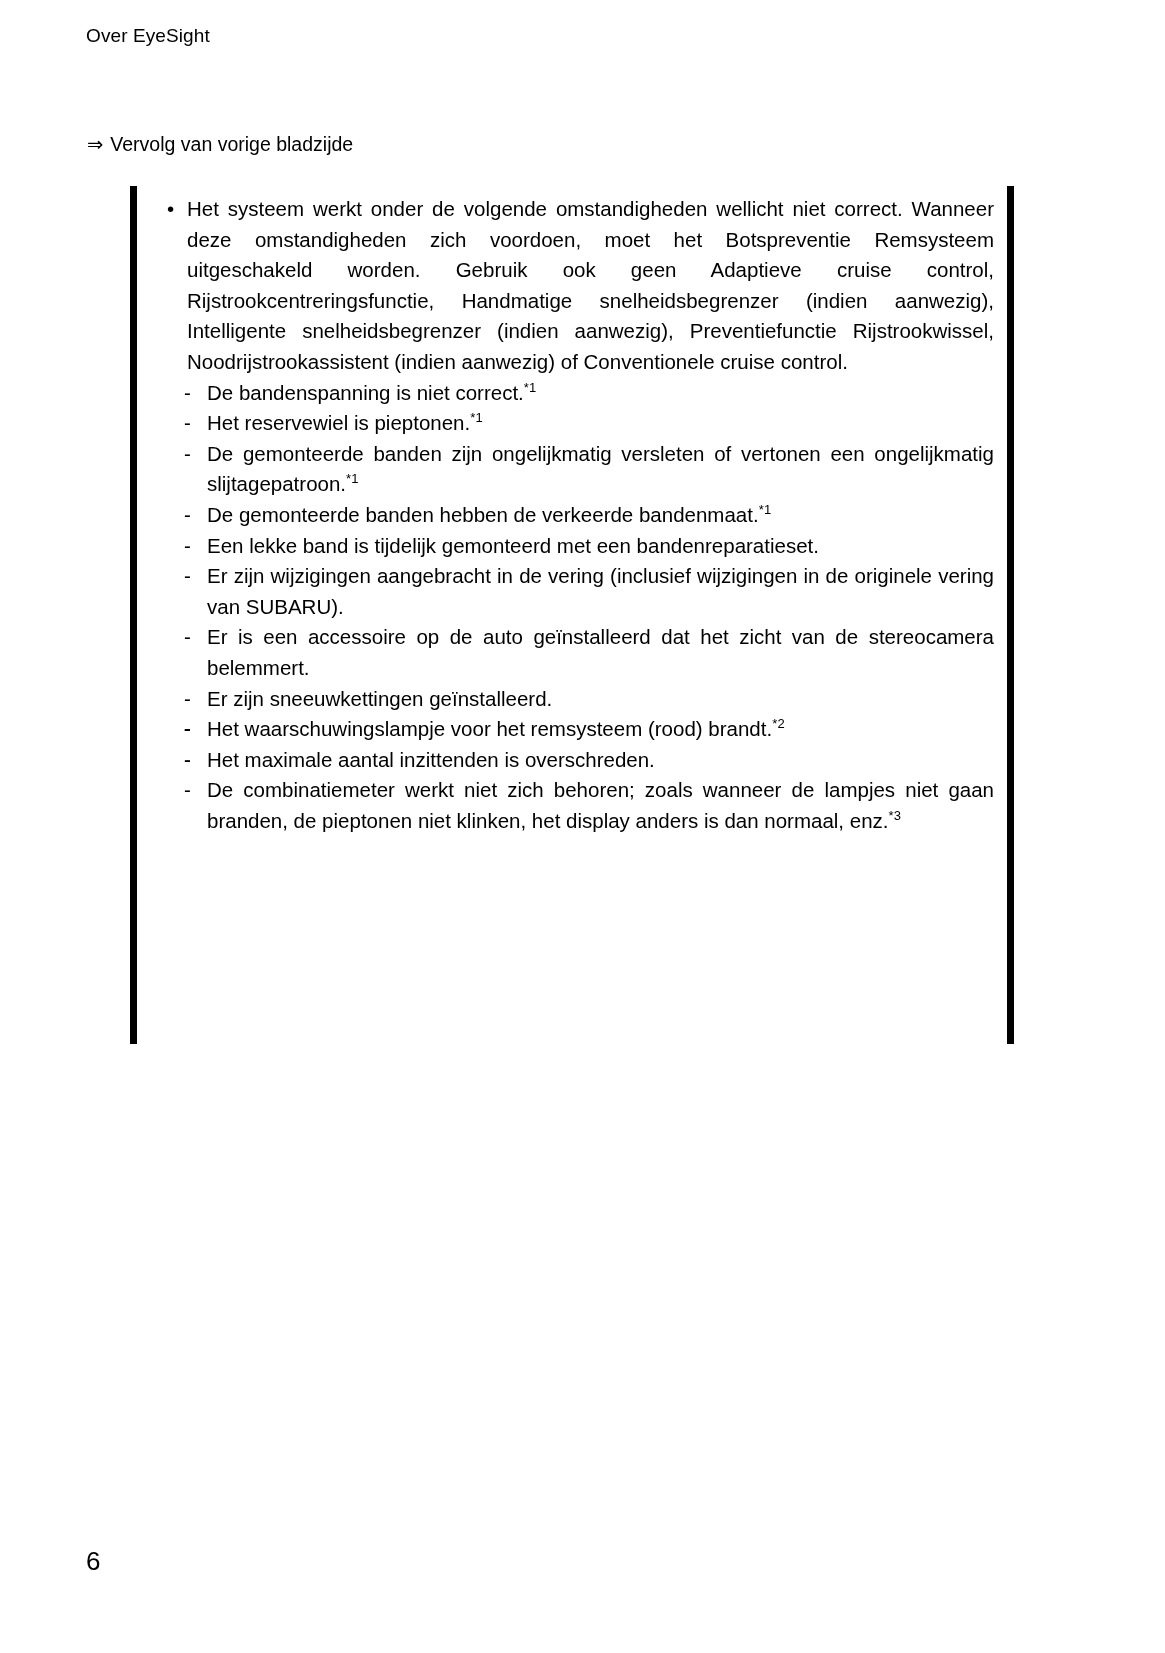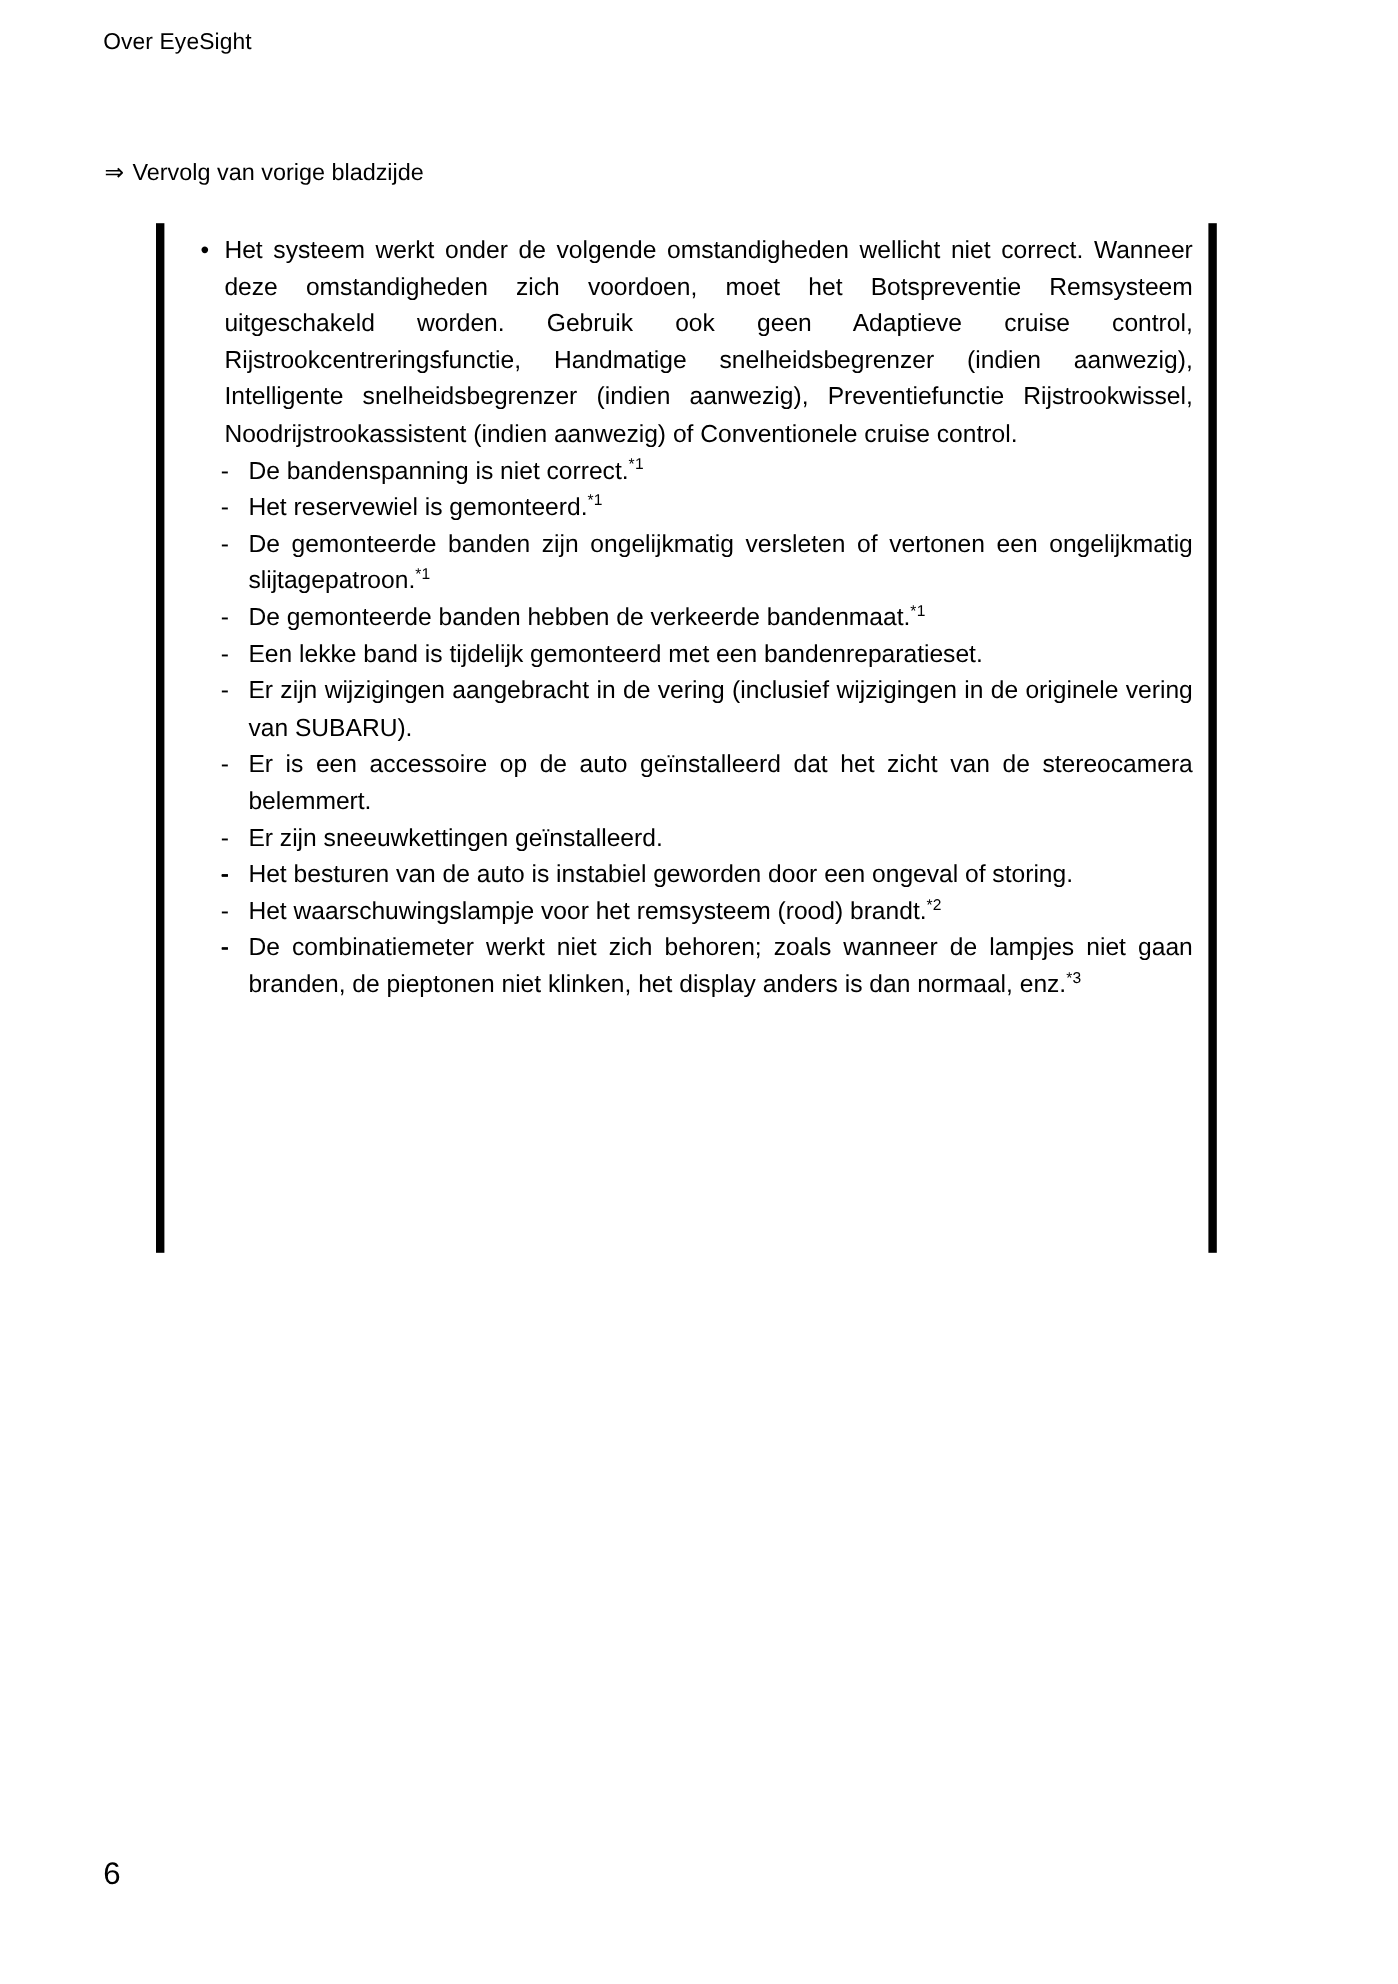--- a/index.html
+++ b/index.html
@@ -144,34 +144,34 @@
   <div class="block">
     <div class="block-inner">
 
       <div class="bullet-item">
         <span class="dot">•</span>
         <span>Het systeem werkt onder de volgende omstandigheden wellicht niet correct. Wanneer deze omstandigheden zich voordoen, moet het Botspreventie Remsysteem uitgeschakeld worden. Gebruik ook geen Adaptieve cruise control, Rijstrookcentreringsfunctie, Handmatige snelheidsbegrenzer (indien aanwezig), Intelligente snelheidsbegrenzer (indien aanwezig), Preventiefunctie Rijstrookwissel, Noodrijstrookassistent (indien aanwezig) of Conventionele cruise control.</span>
       </div>
 
       <ul class="dash-list">
           <li class="dash-item nojustify"><span class="dash">-</span><span>De bandenspanning is niet correct.</span><sup class="ref">*1</sup></li>
-          <li class="dash-item nojustify"><span class="dash">-</span><span>Het reservewiel is gemonteerd.</span><sup class="ref">*1</sup></li>
+          <li class="dash-item nojustify"><span class="dash">-</span><span>Het reservewiel is pieptonen.</span><sup class="ref">*1</sup></li>
           <li class="dash-item"><span class="dash">-</span><span>De gemonteerde banden zijn ongelijkmatig versleten of vertonen een ongelijkmatig slijtagepatroon.</span><sup class="ref">*1</sup></li>
           <li class="dash-item nojustify"><span class="dash">-</span><span>De gemonteerde banden hebben de verkeerde bandenmaat.</span><sup class="ref">*1</sup></li>
           <li class="dash-item nojustify"><span class="dash">-</span><span>Een lekke band is tijdelijk gemonteerd met een bandenreparatieset.</span></li>
           <li class="dash-item"><span class="dash">-</span><span>Er zijn wijzigingen aangebracht in de vering (inclusief wijzigingen in de originele vering van SUBARU).</span></li>
           <li class="dash-item"><span class="dash">-</span><span>Er is een accessoire op de auto geïnstalleerd dat het zicht van de stereocamera belemmert.</span></li>
           <li class="dash-item nojustify"><span class="dash">-</span><span>Er zijn sneeuwkettingen geïnstalleerd.</span></li>
           <li class="dash-item"><span class="dash">-</span></li>
           <li class="dash-item"><span class="dash">-</span></li>
           <li class="dash-item nojustify"><span class="dash">-</span></li>
-          <li class="dash-item"><span class="dash">-</span><span>Het besturen van de auto is instabiel geworden door een ongeval of storing.</span></li>
+          <li class="dash-item"><span class="dash">-</span></li>
           <li class="dash-item nojustify"><span class="dash">-</span><span>Het waarschuwingslampje voor het remsysteem (rood) brandt.</span><sup class="ref">*2</sup></li>
           <li class="dash-item nojustify"><span class="dash">-</span></li>
-          <li class="dash-item nojustify"><span class="dash">-</span></li>
+          <li class="dash-item nojustify"><span class="dash">-</span><span>Het maximale aantal inzittenden is overschreden.</span></li>
           <li class="dash-item"><span class="dash">-</span><span>De combinatiemeter werkt niet zich behoren; zoals wanneer de lampjes niet gaan branden, de pieptonen niet klinken, het display anders is dan normaal, enz.</span><sup class="ref">*3</sup></li>
         </ul>
 
     </div>
   </div>
 
   <div class="folio">6</div>
 
 </div>
 

